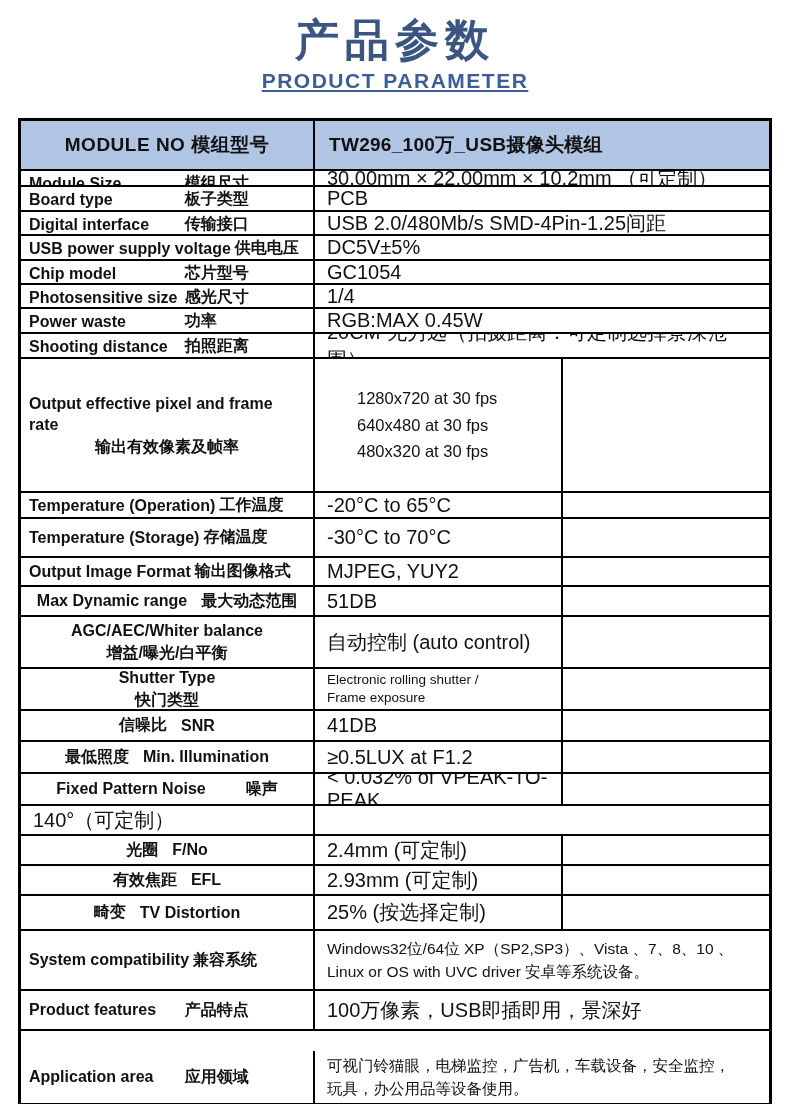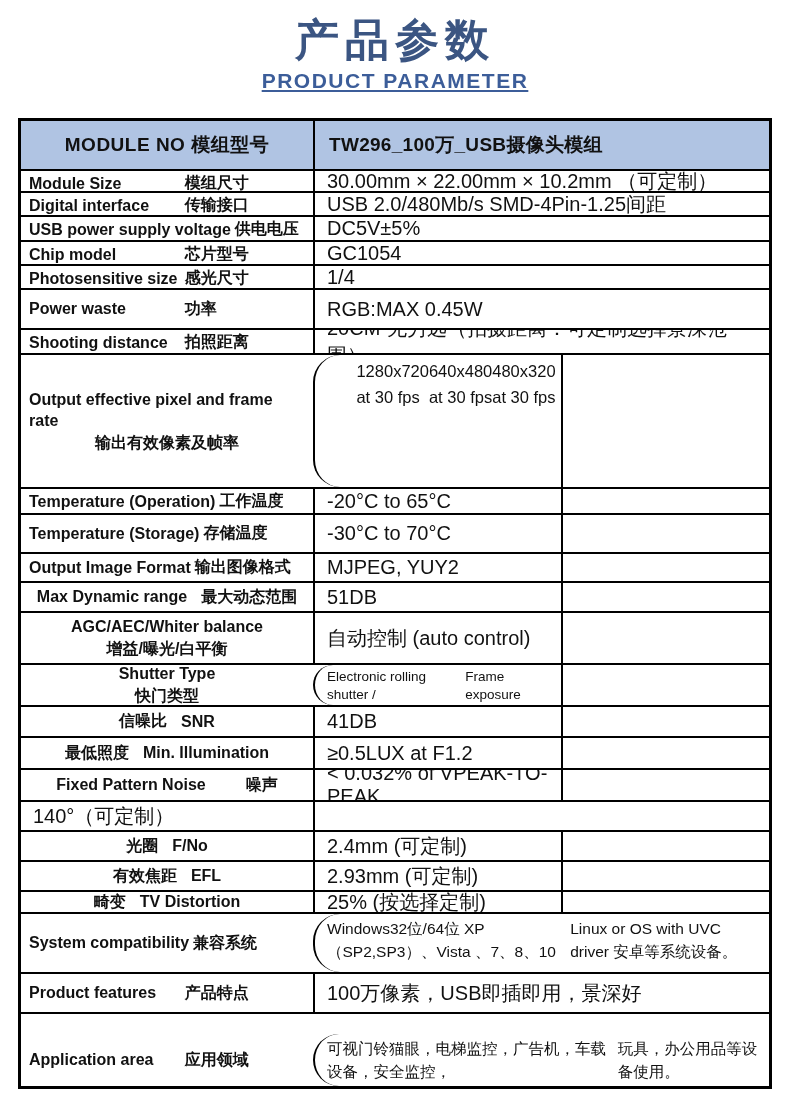--- a/index.html
+++ b/index.html
@@ -51,21 +51,21 @@
   .hdr .lbl{justify-content:center;font-size:19px;font-weight:bold;letter-spacing:.5px;border-radius:21px;}
   .hdr .val{font-size:19px;font-weight:bold;padding-left:14px;letter-spacing:.3px;}
   
   .lbl{font-weight:bold;font-size:16px;padding:2px 8px;}
   .lbl.split{display:grid;grid-template-columns:minmax(55%,max-content) 1fr;align-items:center;}
   .lbl.split .zh{padding-left:4px;}
   .lbl.center{display:flex;justify-content:center;gap:14px;padding:2px 4px;}
   .lbl.stack{display:flex;flex-direction:column;justify-content:center;align-items:center;line-height:1.35;text-align:left;}
   
   .val{font-size:20px;padding:3px 6px 3px 12px;}
-  .val.lines{flex-direction:row;align-items:flex-start;justify-content:center;line-height:1.5;border-radius:27px;}
+  .val.lines{flex-direction:column;align-items:flex-start;justify-content:center;line-height:1.5;}
   .val.fps{padding-left:42px;line-height:1.6;font-size:16.5px;}
   .val.small{font-size:13.5px;line-height:1.35;}
   .val.wrap2{font-size:15.5px;line-height:1.5;}
   .empty{background:#fff;}
 </style>
 </head>
 <body>
 
 <div class="page">
 
@@ -74,28 +74,35 @@
     <div class="title-en">PRODUCT PARAMETER</div>
   </div>
 
   <div class="table">
 
     <div class="row span hdr">
       <div class="cell lbl">MODULE NO  模组型号</div>
       <div class="cell val">TW296_100万_USB摄像头模组</div>
     </div>
 
-    <div class="row span" style="height:22px">
+    <div class="row span" style="height:16px">
       <div class="cell lbl split">
         <span>Module Size</span>
         <span class="zh">模组尺寸</span>
       </div>
       <div class="cell val">30.00mm × 22.00mm × 10.2mm （可定制）</div>
     </div>
 
+    <div class="row span" style="height:25px">
+      <div class="cell lbl split">
+        <span>Board type</span>
+        <span class="zh">板子类型</span>
+      </div>
+      <div class="cell val">PCB</div>
+    </div>
 
     <div class="row span" style="height:24px">
       <div class="cell lbl split">
         <span>Digital interface</span>
         <span class="zh">传输接口</span>
       </div>
       <div class="cell val">USB 2.0/480Mb/s  SMD-4Pin-1.25间距</div>
     </div>
 
     <div class="row span" style="height:25px">
@@ -115,21 +122,21 @@
     </div>
 
     <div class="row span" style="height:24px">
       <div class="cell lbl split">
         <span>Photosensitive size</span>
         <span class="zh">感光尺寸</span>
       </div>
       <div class="cell val">1/4</div>
     </div>
 
-    <div class="row span" style="height:40px">
+    <div class="row span" style="height:25px">
       <div class="cell lbl split">
         <span>Power waste</span>
         <span class="zh">功率</span>
       </div>
       <div class="cell val">RGB:MAX 0.45W</div>
     </div>
 
     <div class="row span" style="height:25px">
       <div class="cell lbl split">
         <span>Shooting distance</span>
@@ -251,21 +258,21 @@
 
     <div class="row" style="height:30px">
       <div class="cell lbl center">
         <span>有效焦距</span>
         <span>EFL</span>
       </div>
       <div class="cell val">2.93mm (可定制)</div>
       <div class="cell empty"></div>
     </div>
 
-    <div class="row" style="height:22px">
+    <div class="row" style="height:35px">
       <div class="cell lbl center">
         <span>畸变</span>
         <span>TV Distortion</span>
       </div>
       <div class="cell val">25% (按选择定制)</div>
       <div class="cell empty"></div>
     </div>
 
     <div class="row span" style="height:60px">
       <div class="cell lbl split">

